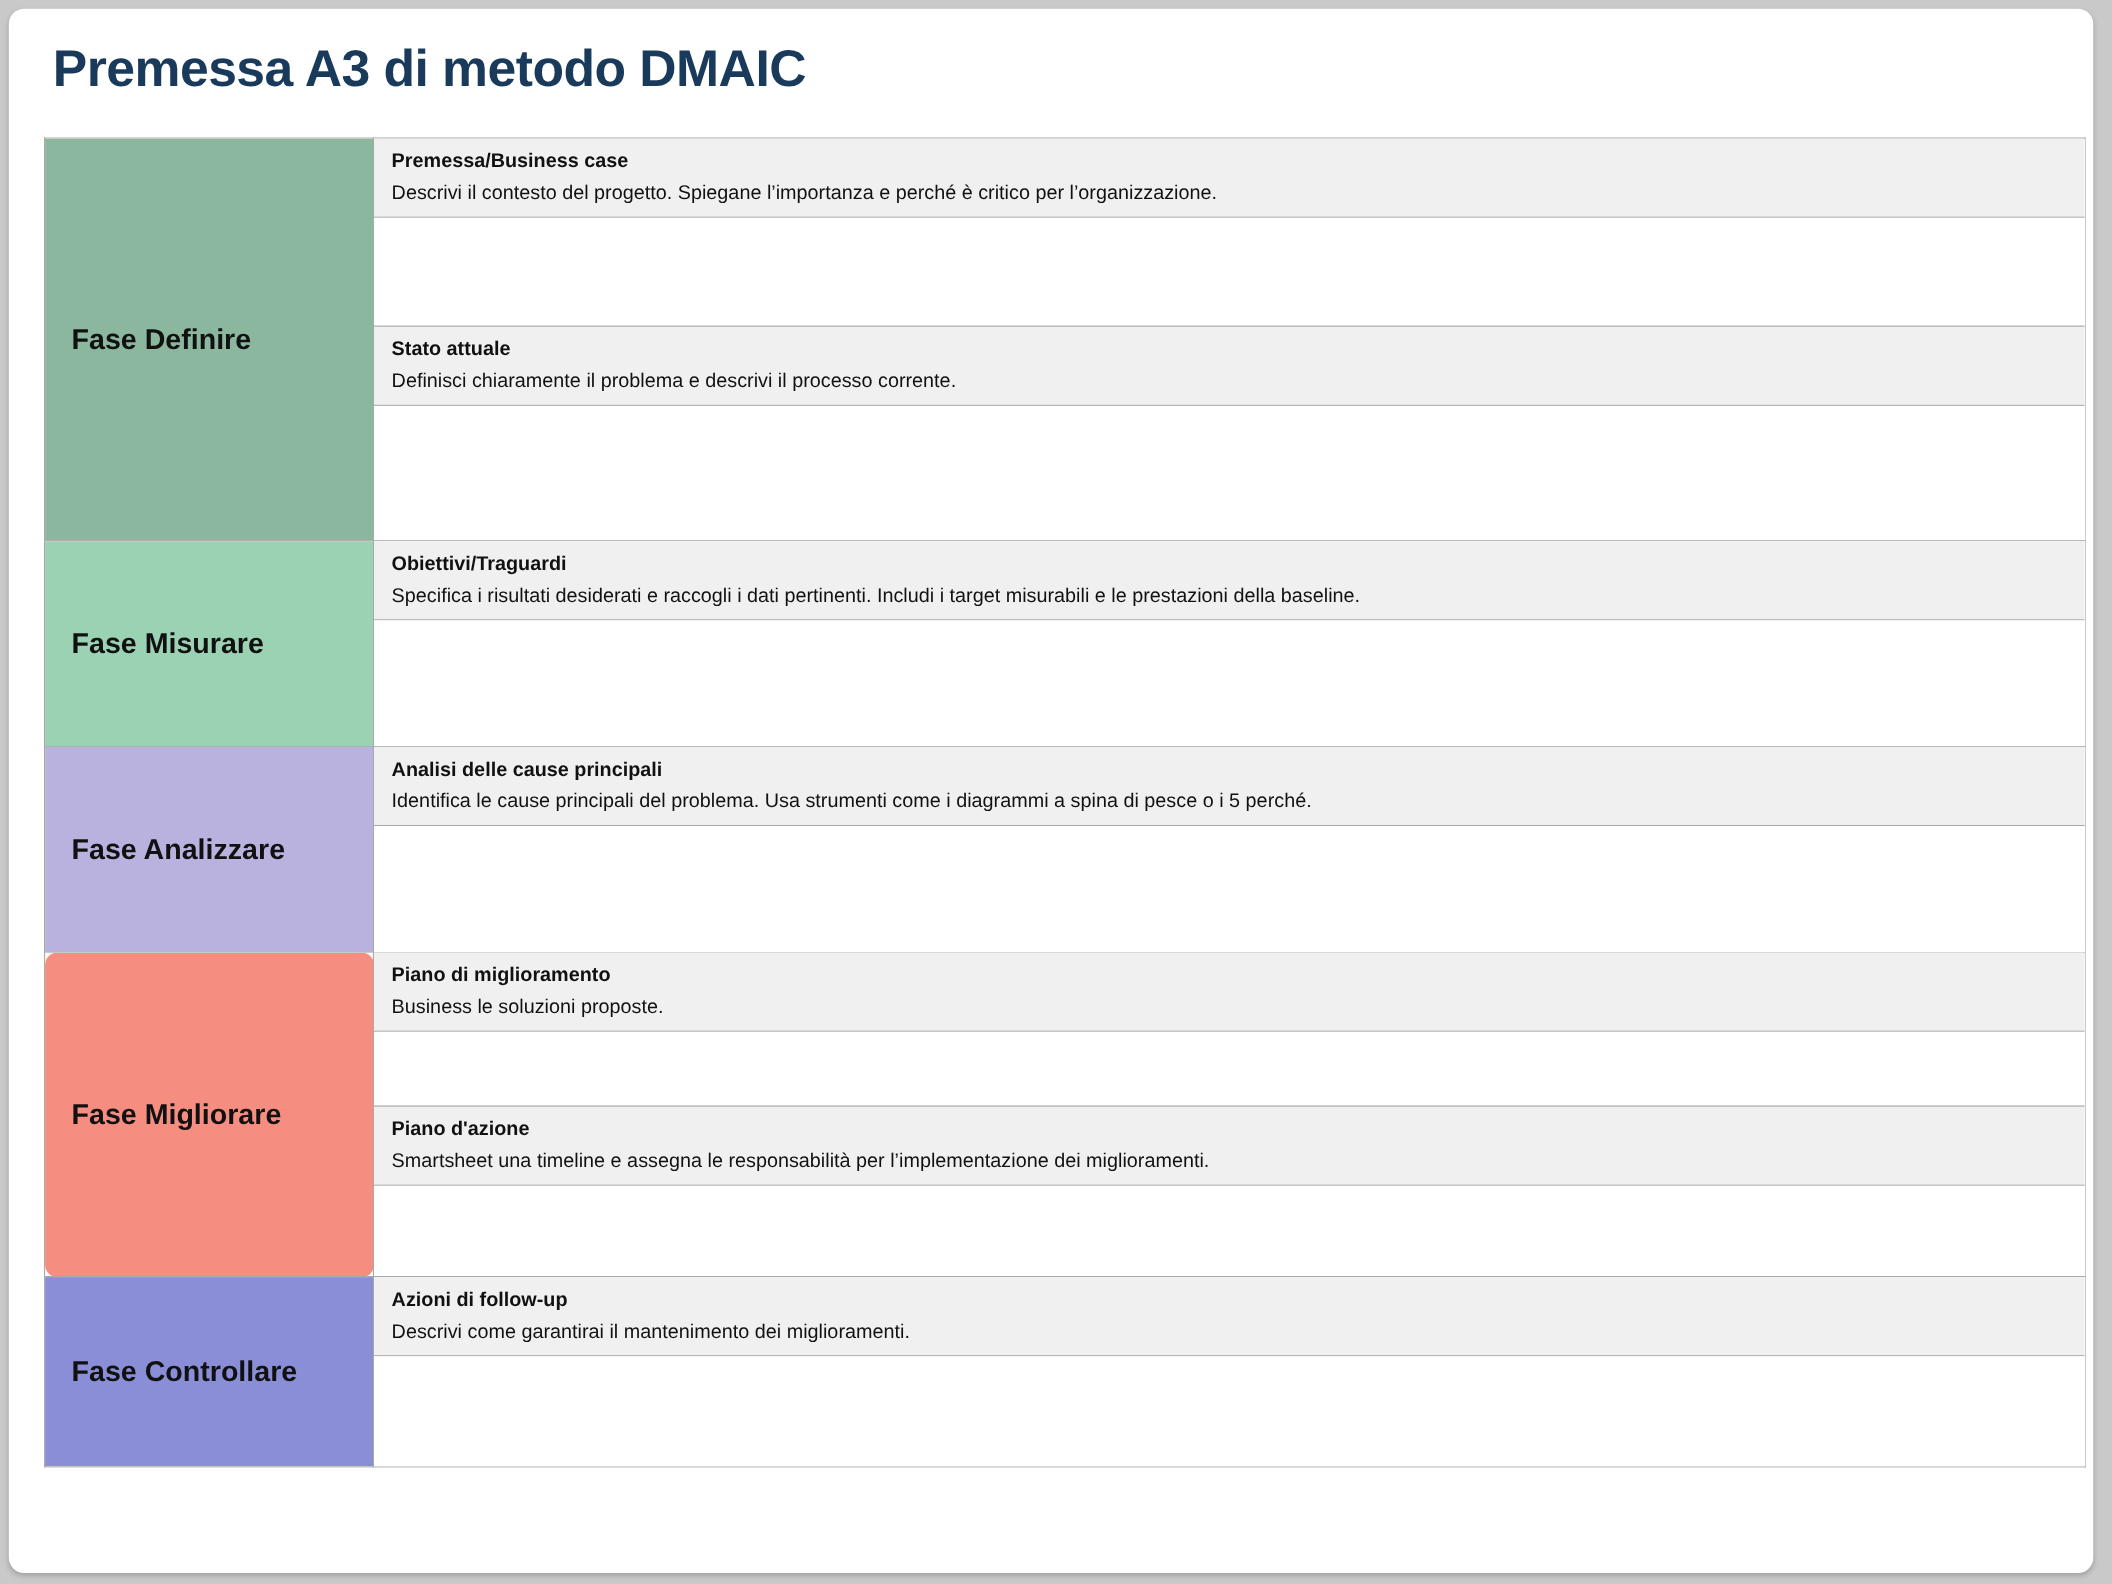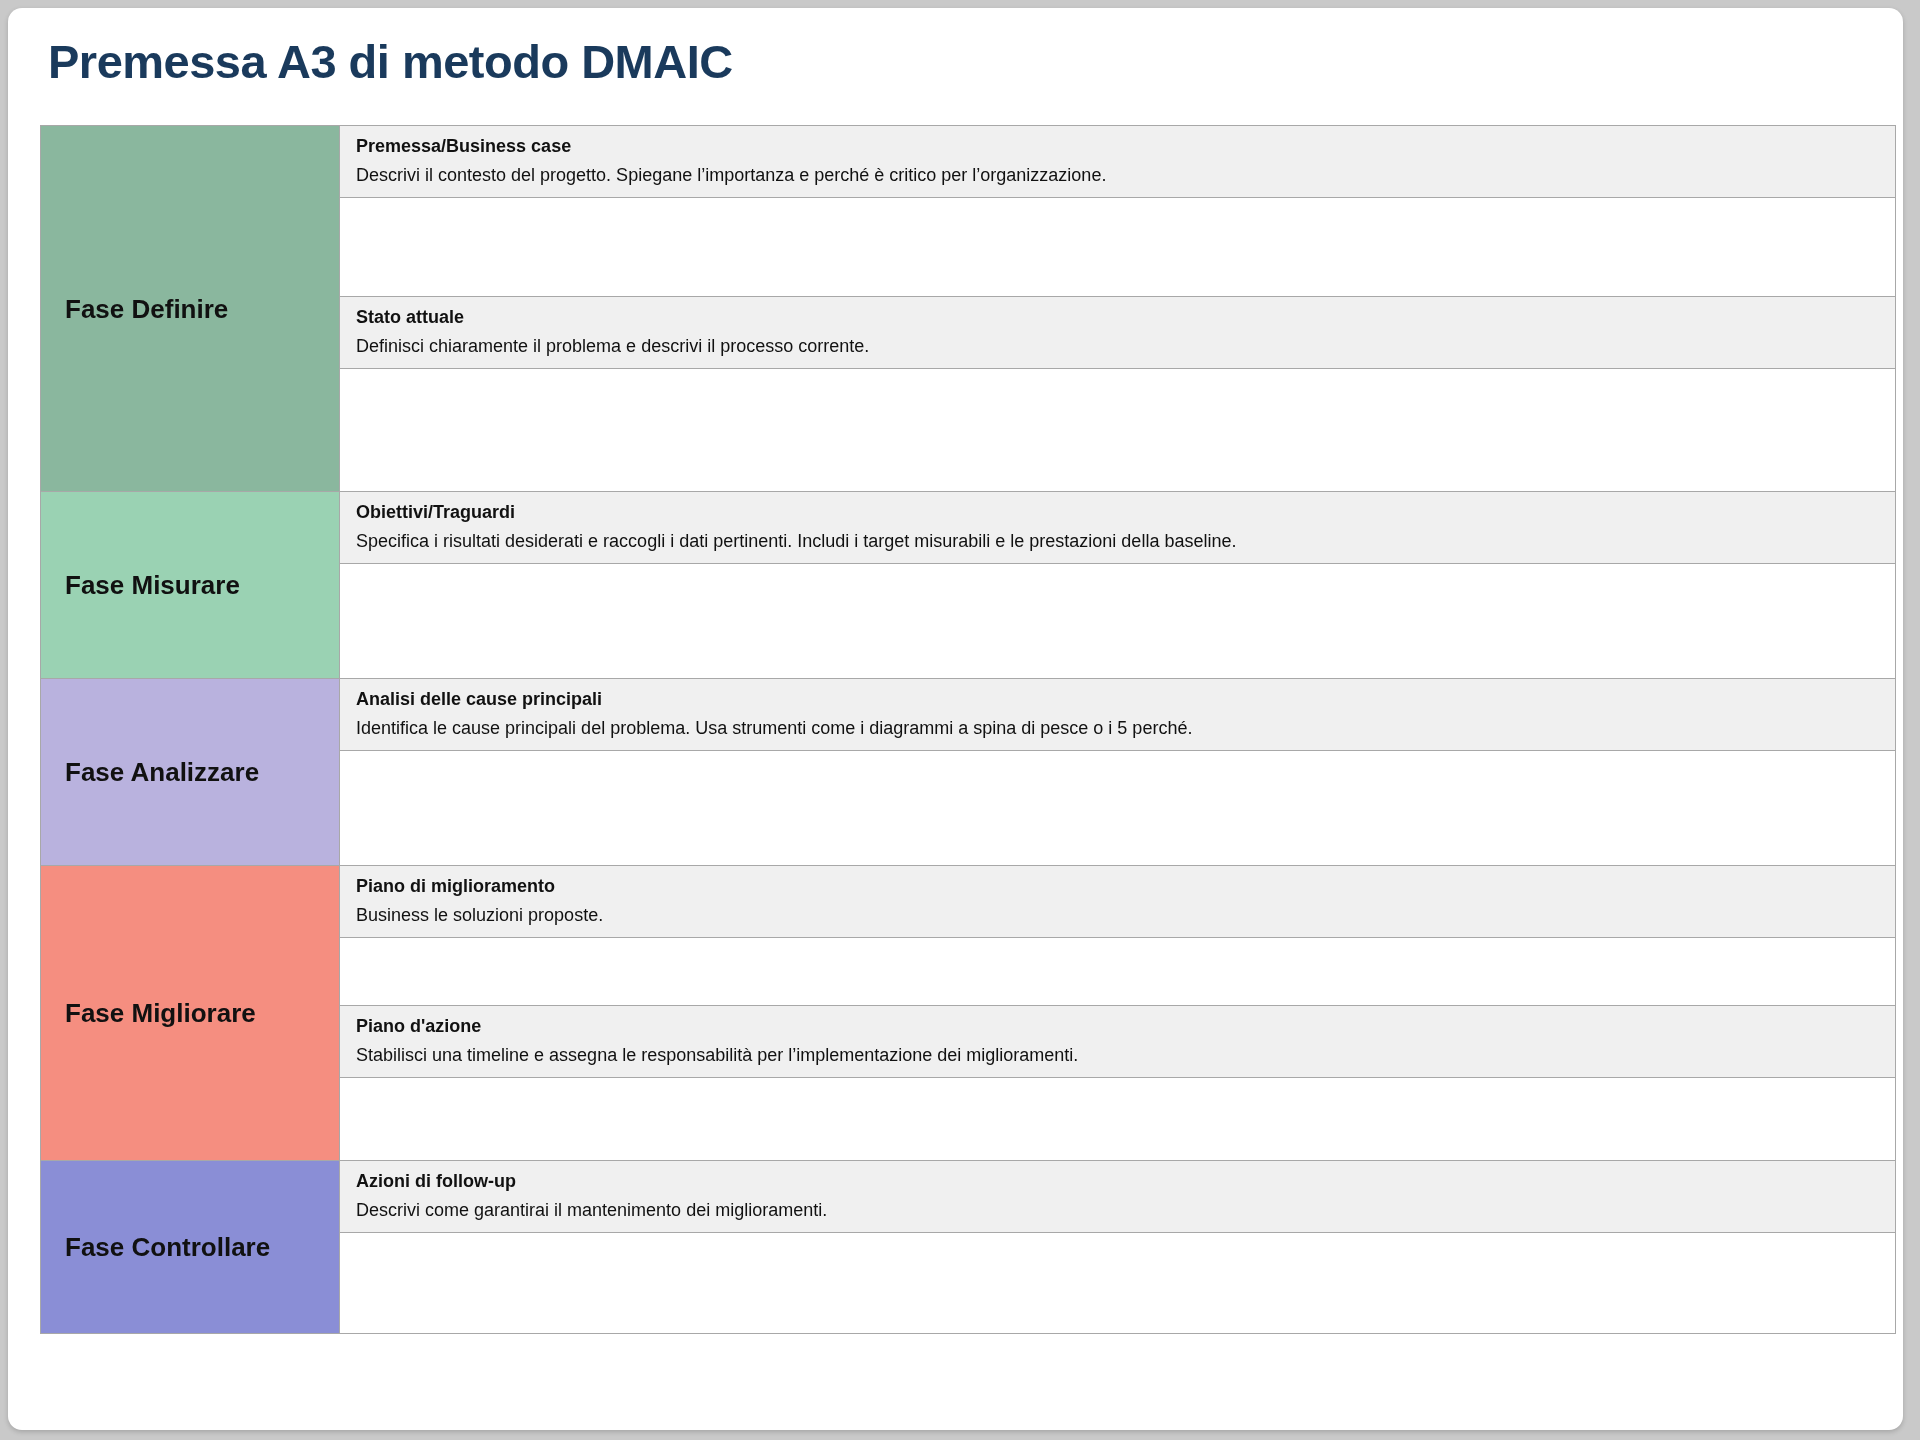--- a/index.html
+++ b/index.html
@@ -67,21 +67,21 @@
     top: 50%;
     transform: translateY(-50%);
     font-size: 26px;
     font-weight: bold;
     color: #111111;
     white-space: nowrap;
   }
   .ph-define   { background: #8ab79e; }
   .ph-measure  { background: #9ad2b3; }
   .ph-analyze  { background: #b9b2de; }
-  .ph-improve  { background: #f58e80; }
+  .ph-improve  { background: #f58e80; border-radius: 11px; }
   .ph-control  { background: #8a8ed6; margin-top: 28px; }
 
   
   .content-cell {
     background: #ffffff;
     position: relative;
   }
 
   
   .block {
@@ -205,21 +205,21 @@
             <div class="block-head">
               <span class="block-title">Piano di miglioramento</span>
               <span class="block-desc">Business le soluzioni proposte.</span>
             </div>
             <div class="block-body" style="height:67px"></div>
           </div>
 
           <div class="block">
             <div class="block-head">
               <span class="block-title">Piano d'azione</span>
-              <span class="block-desc">Stabilisci una timeline e assegna le responsabilità per l’implementazione dei miglioramenti.</span>
+              <span class="block-desc">Smartsheet una timeline e assegna le responsabilità per l’implementazione dei miglioramenti.</span>
             </div>
             <div class="block-body" style="height:82px"></div>
           </div>
 
         </td>
       </tr>
 
       <tr>
         <td class="phase-cell ph-control">
           <span class="phase-label">Fase Controllare</span>

